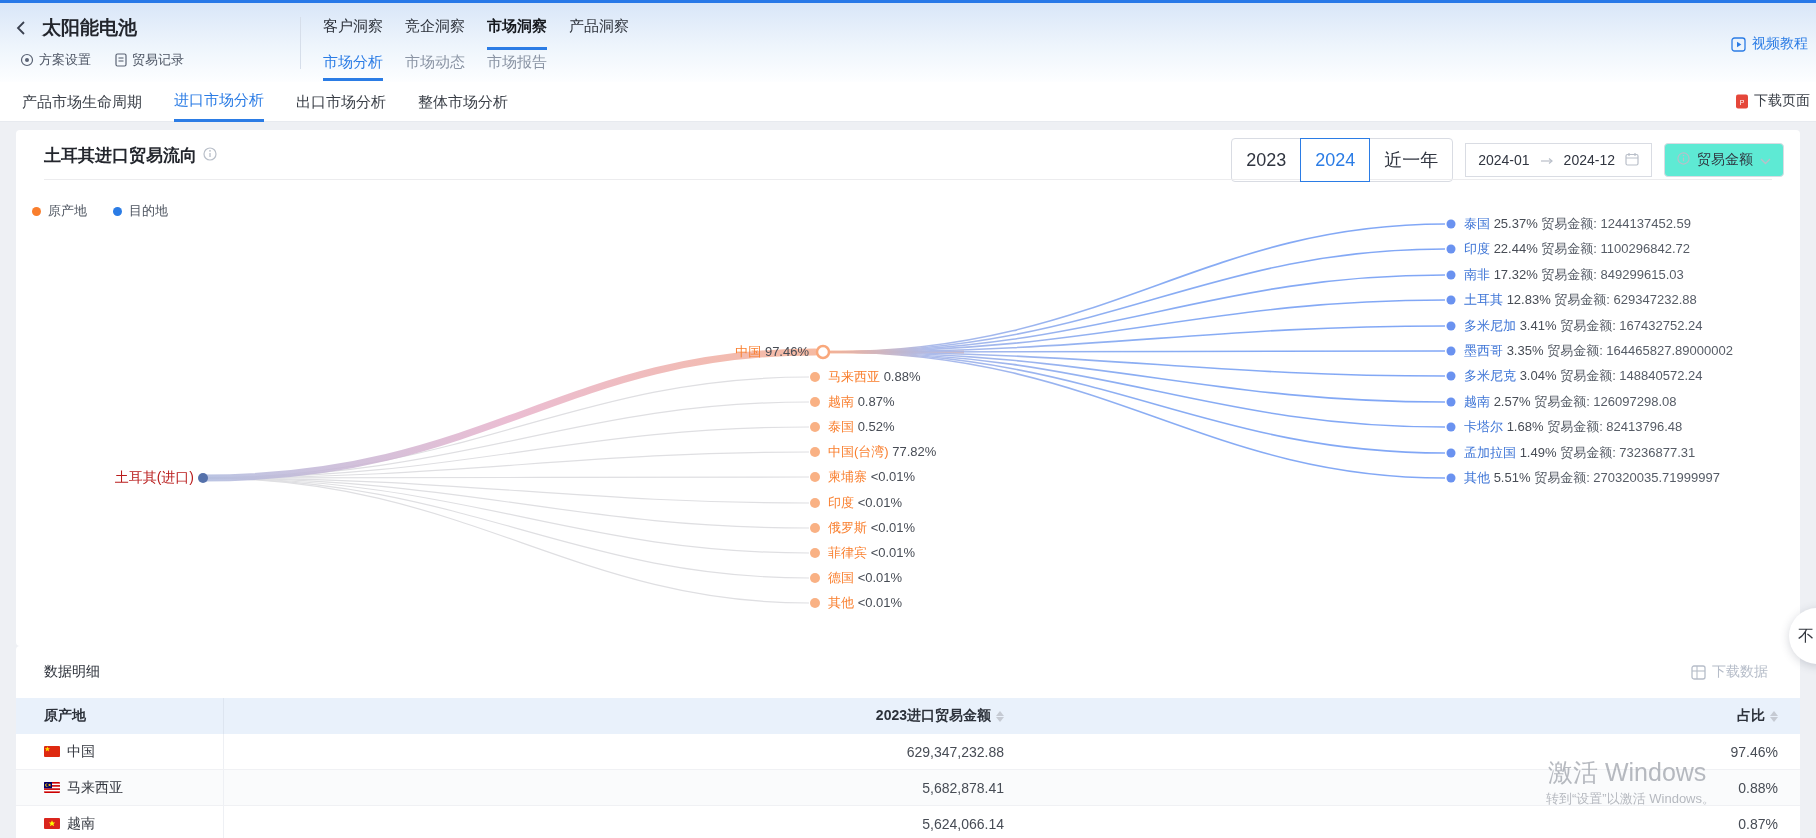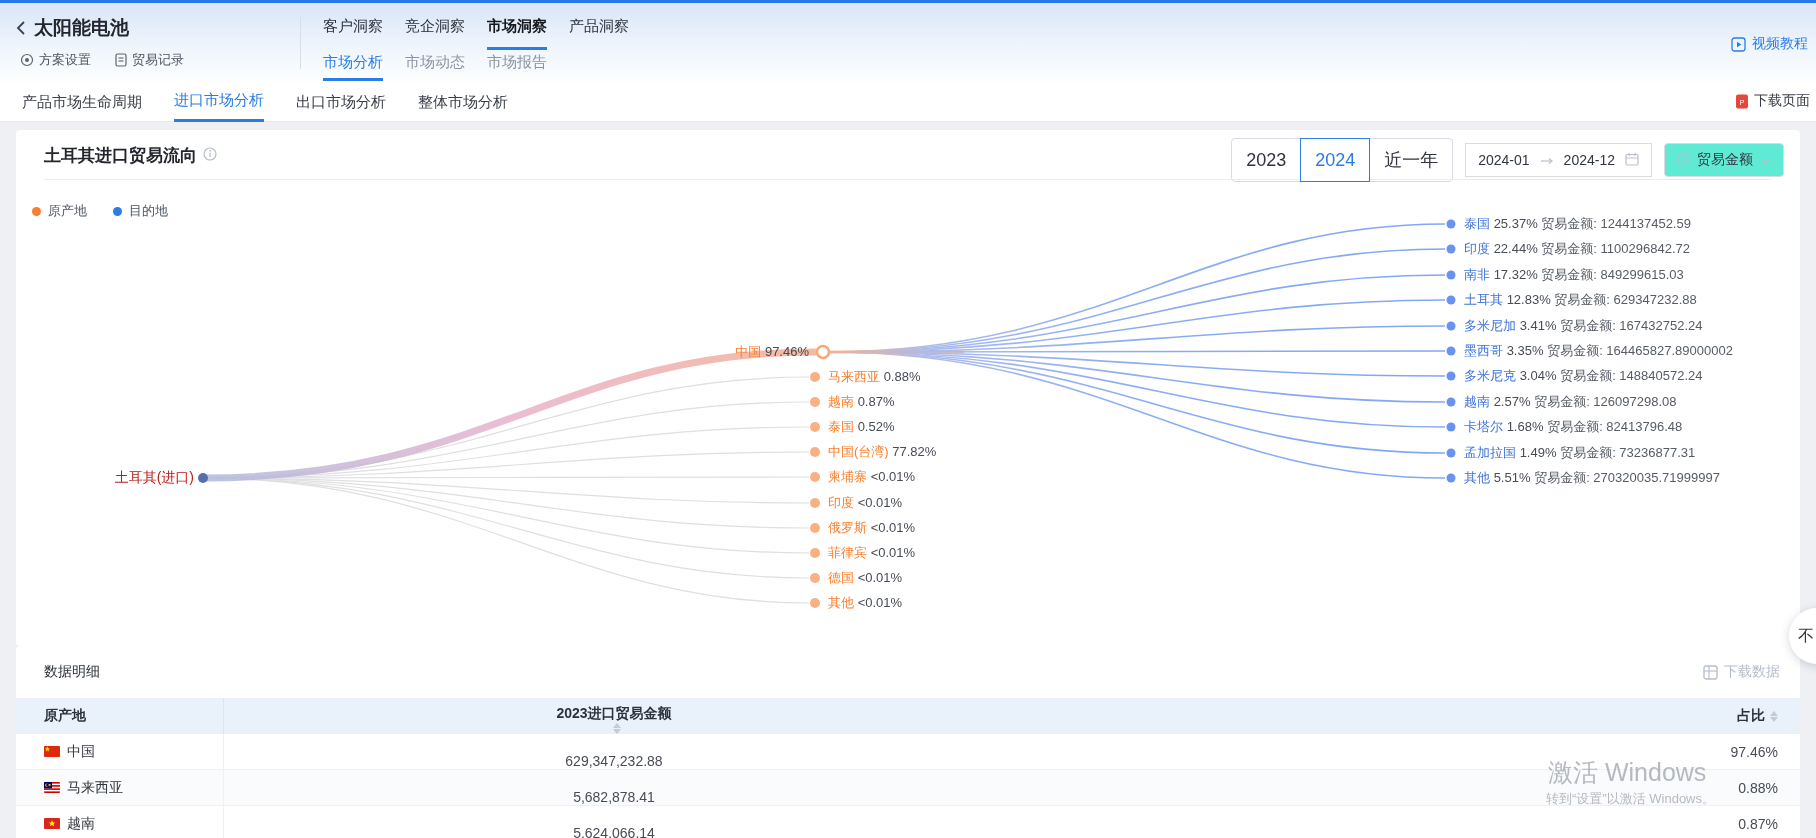--- a/index.html
+++ b/index.html
@@ -4,21 +4,21 @@
 <style>
   * { margin:0; padding:0; box-sizing:border-box; }
   html,body { width:1816px; height:838px; overflow:hidden; font-family:"Liberation Sans","DejaVu Sans",sans-serif; background:#eef0f4; position:relative; }
   .abs { position:absolute; }
 
   
   .topline { left:0; top:0; width:1816px; height:3px; background:#2878e8; }
 
   
   .app-header { left:0; top:3px; width:1816px; height:79px; background:linear-gradient(180deg,#d9e6f8 0%,#eef5fc 55%,#fdfeff 100%); }
-  .back-row { left:16px; top:12px; display:flex; align-items:center; gap:8px; }
+  .back-row { left:16px; top:12px; display:flex; align-items:center; gap:16px; }
   .back-ic { width:10px; height:16px; color:#3a4150; }
   .h-title { font-size:19px; font-weight:bold; color:#23262d; }
   .h-actions { left:20px; top:48px; display:flex; gap:24px; align-items:center; }
   .h-action { display:flex; align-items:center; gap:5px; font-size:13px; color:#4e5665; cursor:pointer; }
   .h-action svg { color:#5a6374; }
   .v-divider { left:300px; top:14px; width:1px; height:52px; background:#d6deea; }
 
   .ptabs { left:323px; top:8px; display:flex; gap:22px; }
   .ptab { font-size:15px; color:#2c313a; padding:6px 0 14px 0; cursor:pointer; }
   .ptab.active { font-weight:bold; color:#15181d; border-bottom:3px solid #2b7ce5; padding-bottom:11px; }
@@ -58,28 +58,28 @@
   .lbl { position:absolute; font-size:13px; white-space:nowrap; transform:translateY(-50%); }
   .lbl .name-o { color:#f97e2d; }
   .lbl .name-b { color:#3d74d6; }
   .lbl .val { color:#474c55; }
   .lbl .amt { color:#565c66; }
   .lbl.r-anchor { transform:translate(-100%,-50%); }
   .lbl-importer { font-size:14px; color:#b91c1c; }
 
   
   .table-card { left:16px; top:646px; width:1784px; height:240px; background:#fff; border-radius:4px 4px 0 0; }
-  .t-head { left:0; top:0; width:1784px; height:52px; display:flex; align-items:center; justify-content:space-between; padding:0 20px 0 28px;font-family:Liberation Mono, monospace; }
+  .t-head { left:0; top:0; width:1784px; height:52px; display:flex; align-items:center; justify-content:space-between; padding:0 32px 0 28px;font-family:Liberation Mono, monospace; }
   .t-head-title { font-size:14px; font-weight:500; color:#2c313a; }
   .dl-data { display:flex; align-items:center; gap:6px; font-size:14px; color:#b6bdc9; cursor:pointer; }
   .grid { display:grid; grid-template-columns:208px 790px auto; }
   .t-header { left:0; top:52px; width:1784px; height:36px; background:#e9f1fb; }
   .th { display:flex; align-items:center; font-size:14px; font-weight:bold; color:#2c313a; }
   .cell-1 { padding-left:28px; border-right:1px solid #dde5f0; }
-  .cell-2 { justify-content:flex-end; padding-right:10px;flex-direction:column; }
+  .cell-2 { justify-content:flex-end; padding-right:10px; }
   .cell-3 { justify-content:flex-end; padding-right:22px; }
   .t-row { width:1784px; height:36px; border-bottom:1px solid #f0f1f4; background:#fff; }
   .t-row.striped { background:#fafbfc; }
   .td { display:flex; align-items:center; font-size:14px; color:#474c55; }
   .td.cell-1 { border-right:1px solid #eef0f4; gap:7px; color:#33373f; }
   .sort { display:inline-flex; flex-direction:column; margin-left:5px; gap:1px; }
   .flag { display:inline-block; border-radius:1px; overflow:hidden; line-height:0; }
 
   
   .wm1 { left:1548px; top:756px; font-size:25px; color:rgba(138,143,153,0.62); }

